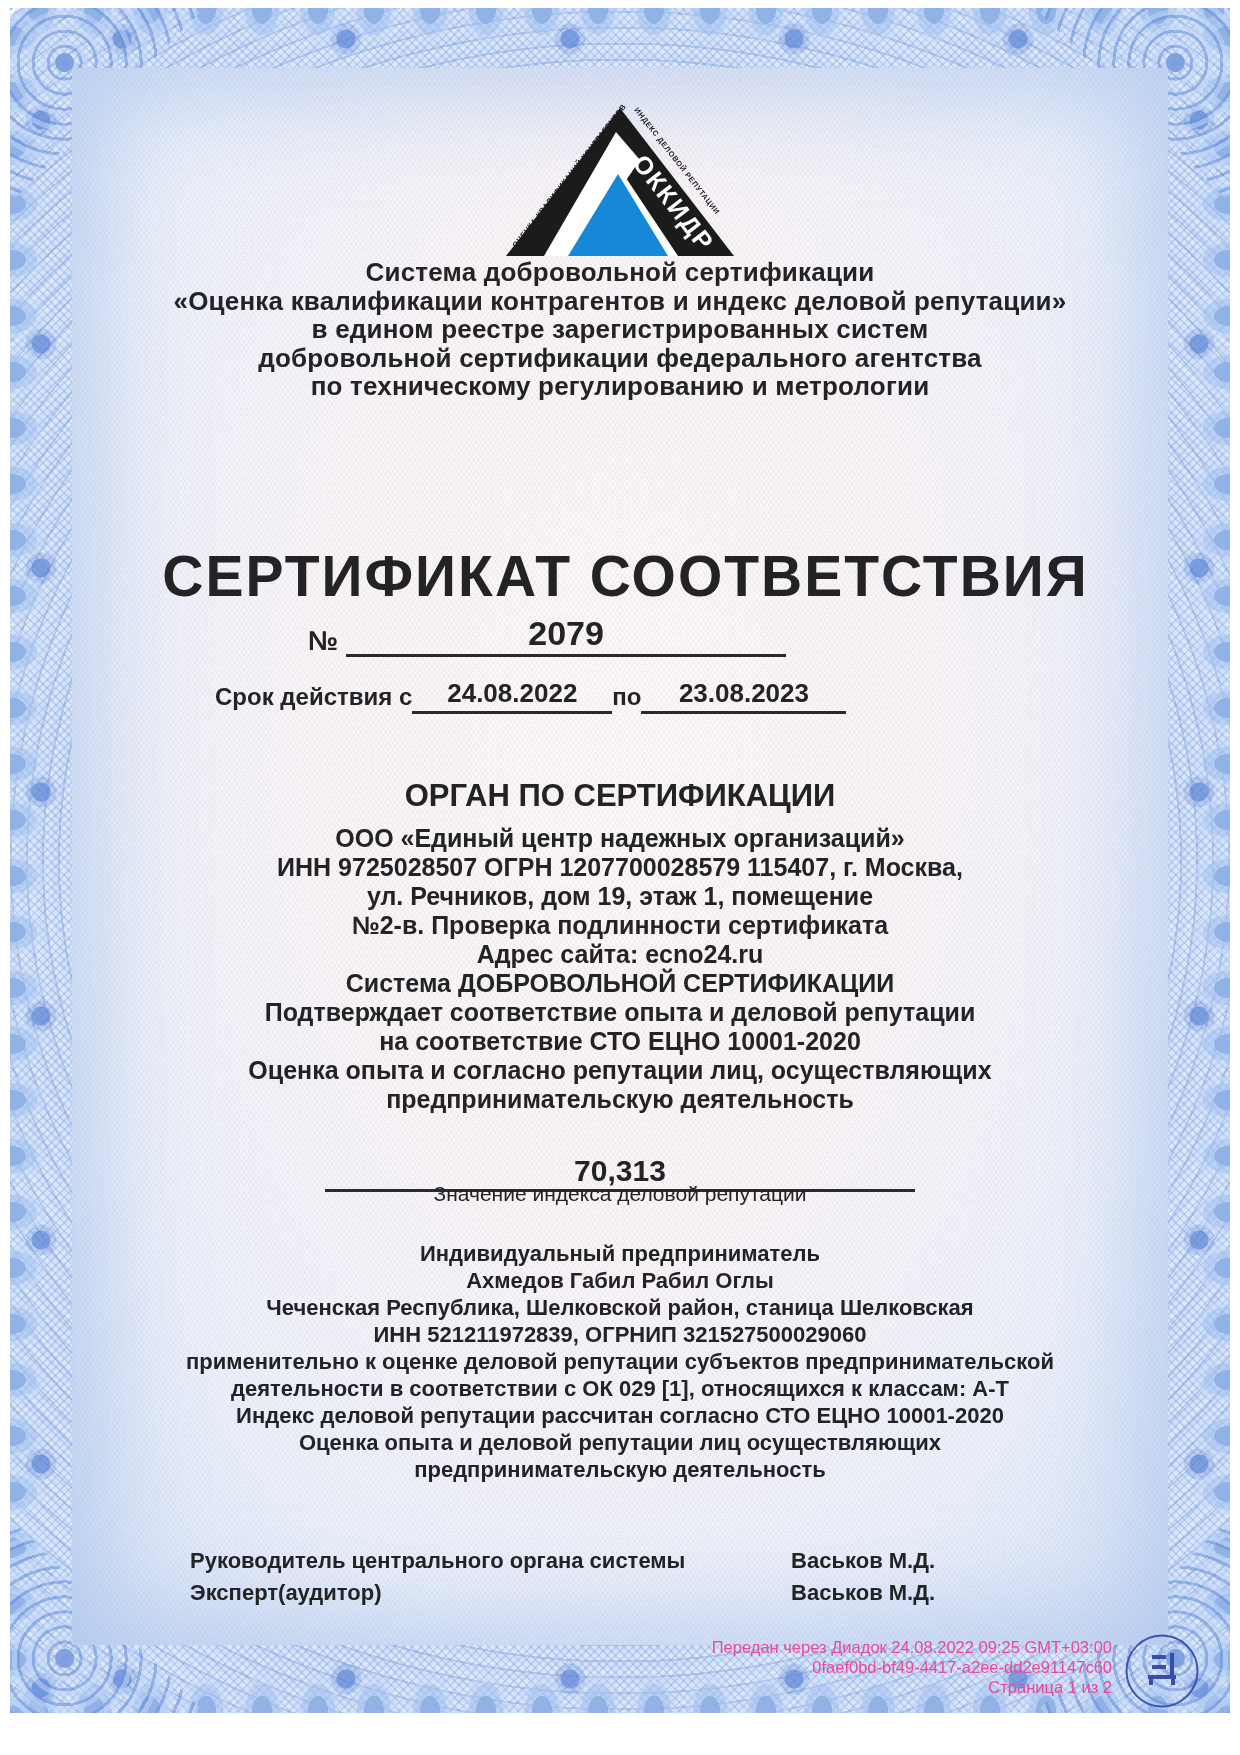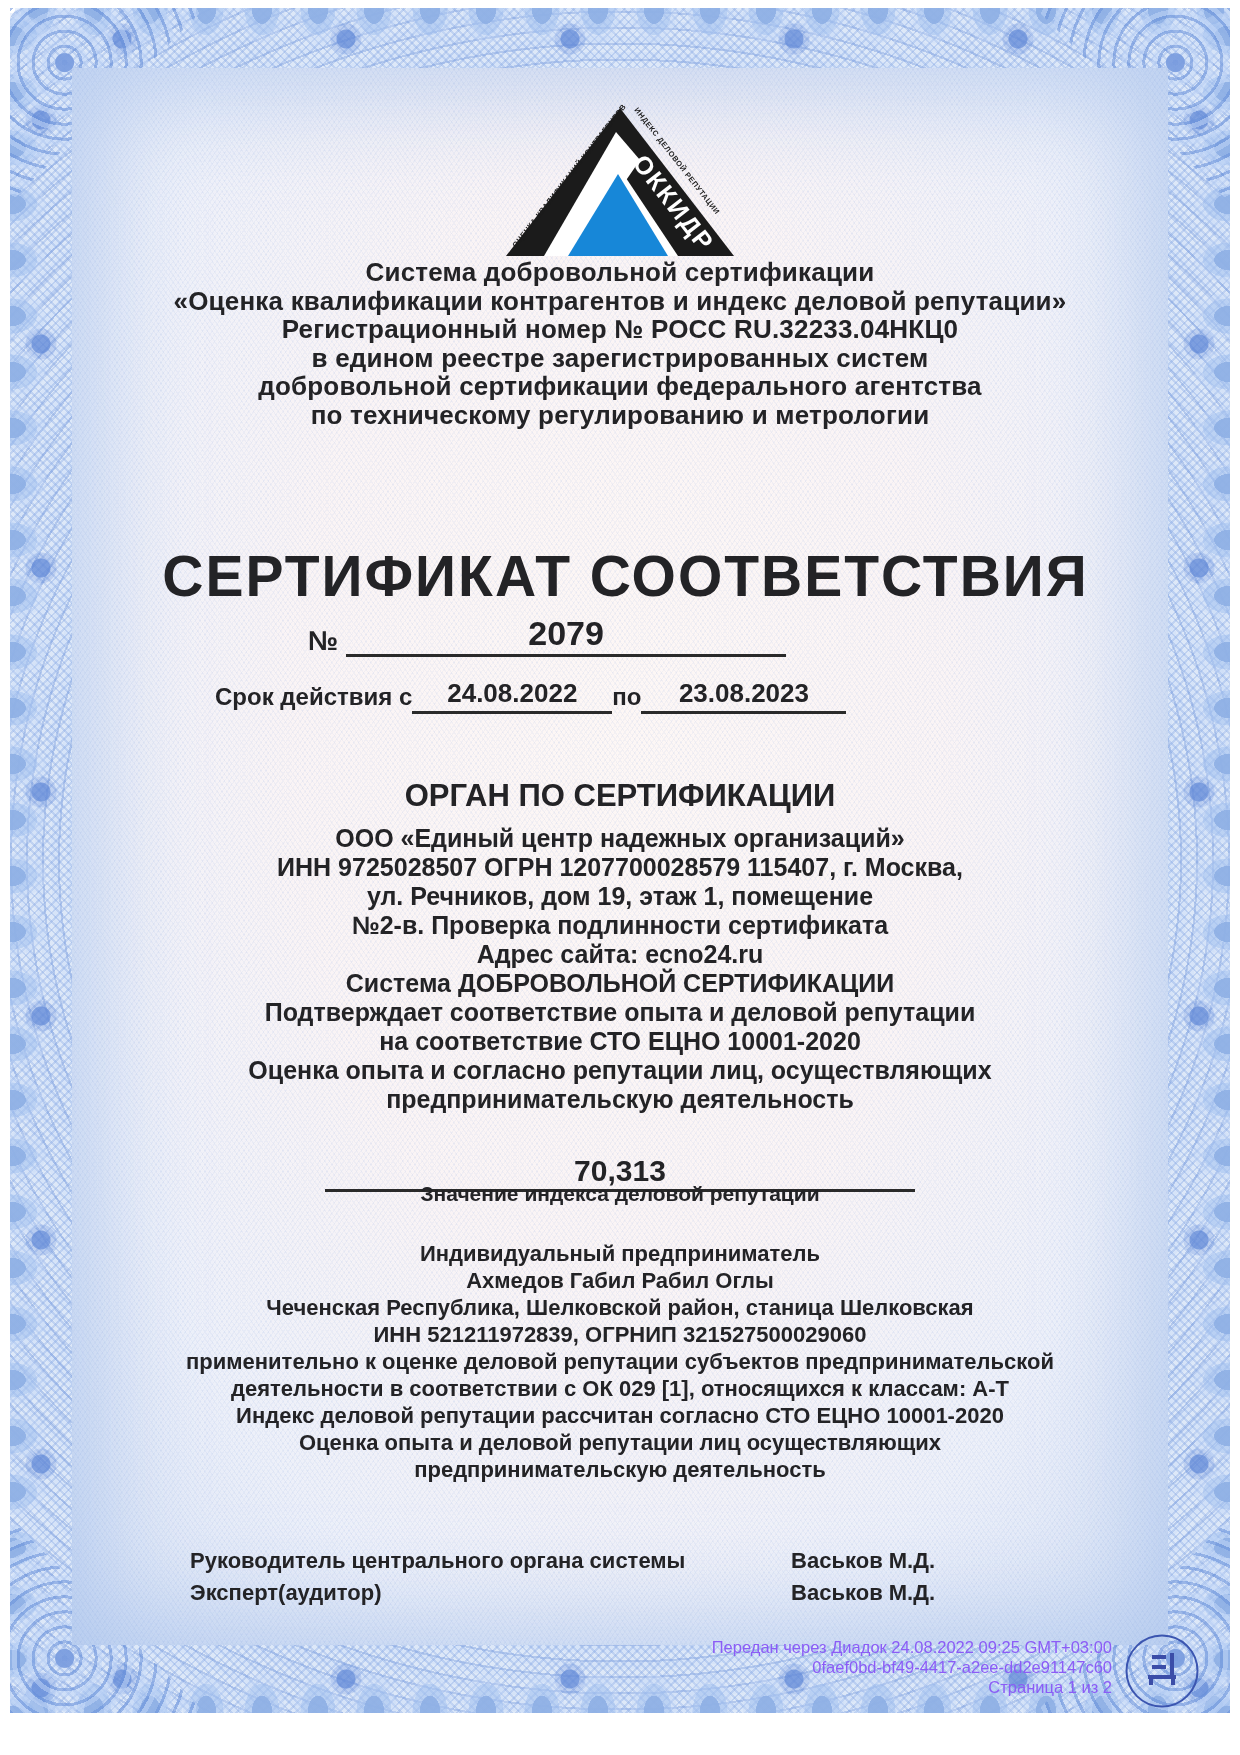--- a/index.html
+++ b/index.html
@@ -67,29 +67,29 @@
   .numsign{font-size:27px;font-weight:bold;}
   .uline{border-bottom:3px solid #2a2a2a;text-align:center;font-weight:bold;}
   .numline{width:440px;font-size:34px;padding-bottom:1px;}
   .valrow{position:absolute;top:678px;left:215px;display:flex;align-items:flex-end;gap:0;}
   .vallabel{font-size:24px;font-weight:bold;padding-bottom:3px;}
   .valline{width:200px;font-size:26px;padding-bottom:2px;}
   .heading{top:778px;font-size:31px;font-weight:bold;}
   .bodyblock{top:824px;font-size:25px;font-weight:bold;line-height:29px;}
   .idxrow{position:absolute;top:1140px;left:325px;}
   .idxline{width:590px;font-size:30px;padding-bottom:1px;margin-top:14px;}
-  .idxcap{top:1182px;font-size:21px;font-weight:bold;}
+  .idxcap{top:1182px;font-size:21px;font-weight:normal;}
   .holder{top:1240px;font-size:22px;font-weight:bold;line-height:27px;}
   .signrow{position:absolute;left:190px;width:745px;display:flex;justify-content:space-between;
            font-size:22px;font-weight:bold;}
   .sign1{top:1548px;} .sign2{top:1580px;}
   .block-line{display:block;}
 
   
-  .footer{position:absolute;right:128px;bottom:58px;text-align:right;color:#8b5cf6;
+  .footer{position:absolute;right:128px;bottom:58px;text-align:right;color:#ec4899;
           font-size:16.5px;line-height:20px;z-index:5;font-weight:normal;}
   .stamp{position:absolute;right:40px;bottom:46px;z-index:5;}
 </style>
 </head>
 <body>
 
 <div class="page">
 
   <div class="lace"></div>
   <div class="ruffle top"></div>
@@ -112,21 +112,20 @@
         <polygon points="118,66 168,148 68,148" fill="#1787d8"></polygon>
         <text x="0" y="0" transform="translate(146,44) rotate(52)" font-family="Liberation Sans, sans-serif" font-size="25" font-weight="bold" fill="#ffffff" letter-spacing="2" dominant-baseline="hanging">ОККИДР</text>
         <text x="0" y="0" transform="translate(16,140) rotate(-52)" font-family="Liberation Sans, sans-serif" font-size="7.5" font-weight="bold" fill="#1b1b1b" letter-spacing=".6">ОЦЕНКА КВАЛИФИКАЦИЙ КОНТРАГЕНТОВ</text>
         <text x="0" y="0" transform="translate(134,2) rotate(52)" font-family="Liberation Sans, sans-serif" font-size="7.5" font-weight="bold" fill="#1b1b1b" letter-spacing=".6">ИНДЕКС ДЕЛОВОЙ РЕПУТАЦИИ</text>
       </g>
     </svg>
 
     <div class="abs hdr">
         <span class="block-line">Система добровольной сертификации</span>
         <span class="block-line">«Оценка квалификации контрагентов и индекс деловой репутации»</span>
-        <span class="block-line">Регистрационный номер  № РОСС RU.32233.04НКЦ0</span>
         <span class="block-line">в едином реестре зарегистрированных систем</span>
         <span class="block-line">добровольной сертификации федерального агентства</span>
         <span class="block-line">по техническому регулированию и метрологии</span>
       </div>
 
     <div class="abs title">СЕРТИФИКАТ СООТВЕТСТВИЯ</div>
 
     <div class="numrow">
       <span class="numsign">№</span>
       <span class="uline numline">2079</span>

